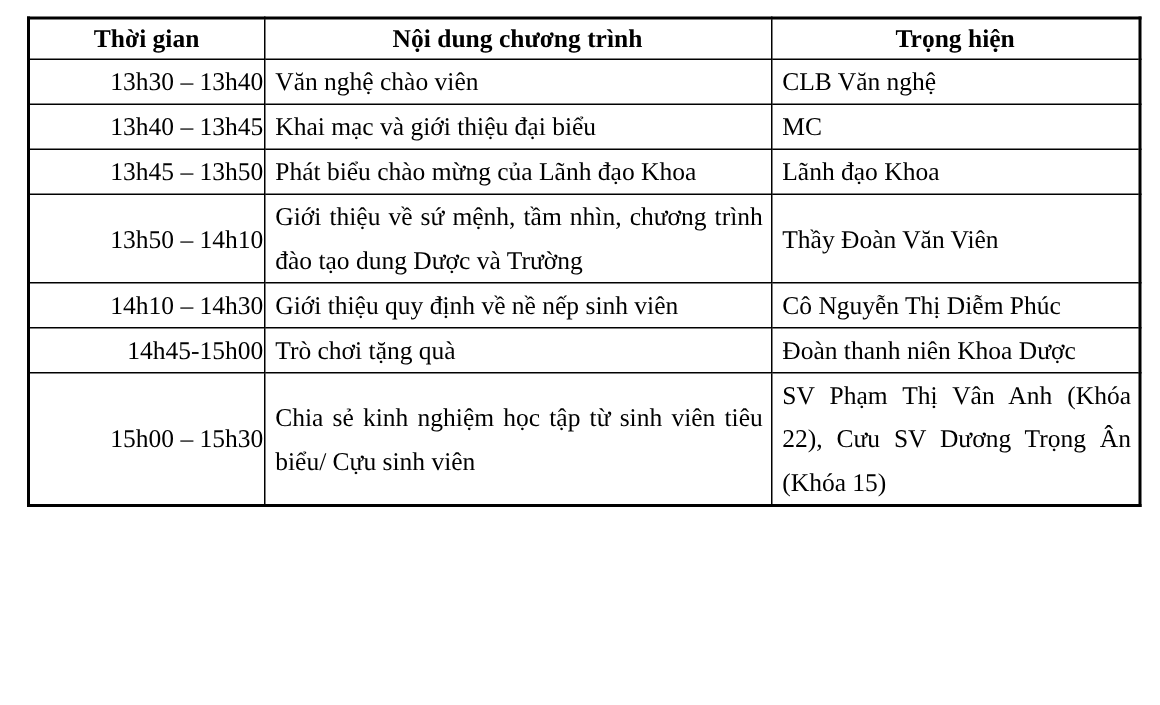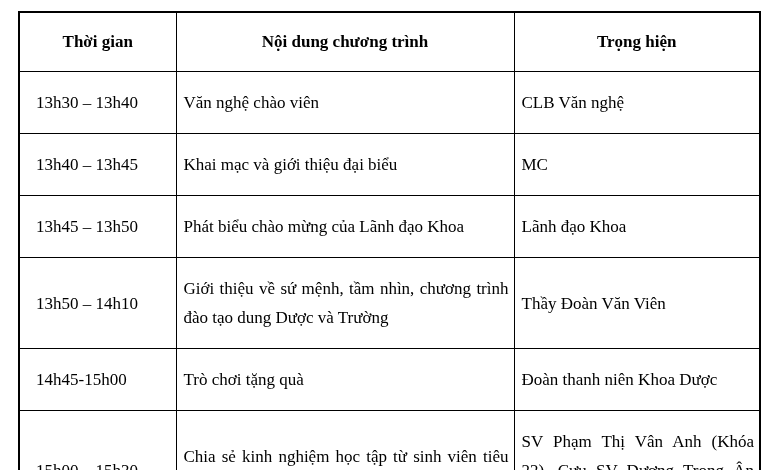--- a/index.html
+++ b/index.html
@@ -27,31 +27,31 @@
     background: #ffffff;
   }
   col.c-time { width: 157px; }
   col.c-content { width: 338px; }
   col.c-performer { width: 246px; }
   th, td {
     border: 1px solid #000000;
     font-size: 17px;
     line-height: 29px;
     vertical-align: middle;
-    padding: 16px;
+    padding: 0;
     overflow: hidden;
   }
   th {
     font-weight: bold;
     text-align: center;
     height: 26px;
     line-height: 26px;
   }
   td.col-time {
-    text-align: left;
+    text-align: right;
   }
   td.col-content, td.col-performer {
     text-align: justify;
     padding-left: 7px;
     padding-right: 5px;
   }
 </style>
 </head>
 <body>
 
@@ -87,20 +87,25 @@
     <td class="col-content">Phát biểu chào mừng của Lãnh đạo Khoa</td>
     <td class="col-performer">Lãnh đạo Khoa</td>
   </tr>
 
   <tr>
     <td class="col-time">13h50 – 14h10</td>
     <td class="col-content">Giới thiệu về sứ mệnh, tầm nhìn, chương trình đào tạo dung Dược và Trường</td>
     <td class="col-performer">Thầy Đoàn Văn Viên</td>
   </tr>
 
+  <tr>
+    <td class="col-time">14h10 – 14h30</td>
+    <td class="col-content">Giới thiệu quy định về nề nếp sinh viên</td>
+    <td class="col-performer">Cô Nguyễn Thị Diễm Phúc</td>
+  </tr>
 
 
   <tr>
     <td class="col-time">14h45-15h00</td>
     <td class="col-content">Trò chơi tặng quà</td>
     <td class="col-performer">Đoàn thanh niên Khoa Dược</td>
   </tr>
 
   <tr>
     <td class="col-time">15h00 – 15h30</td>

